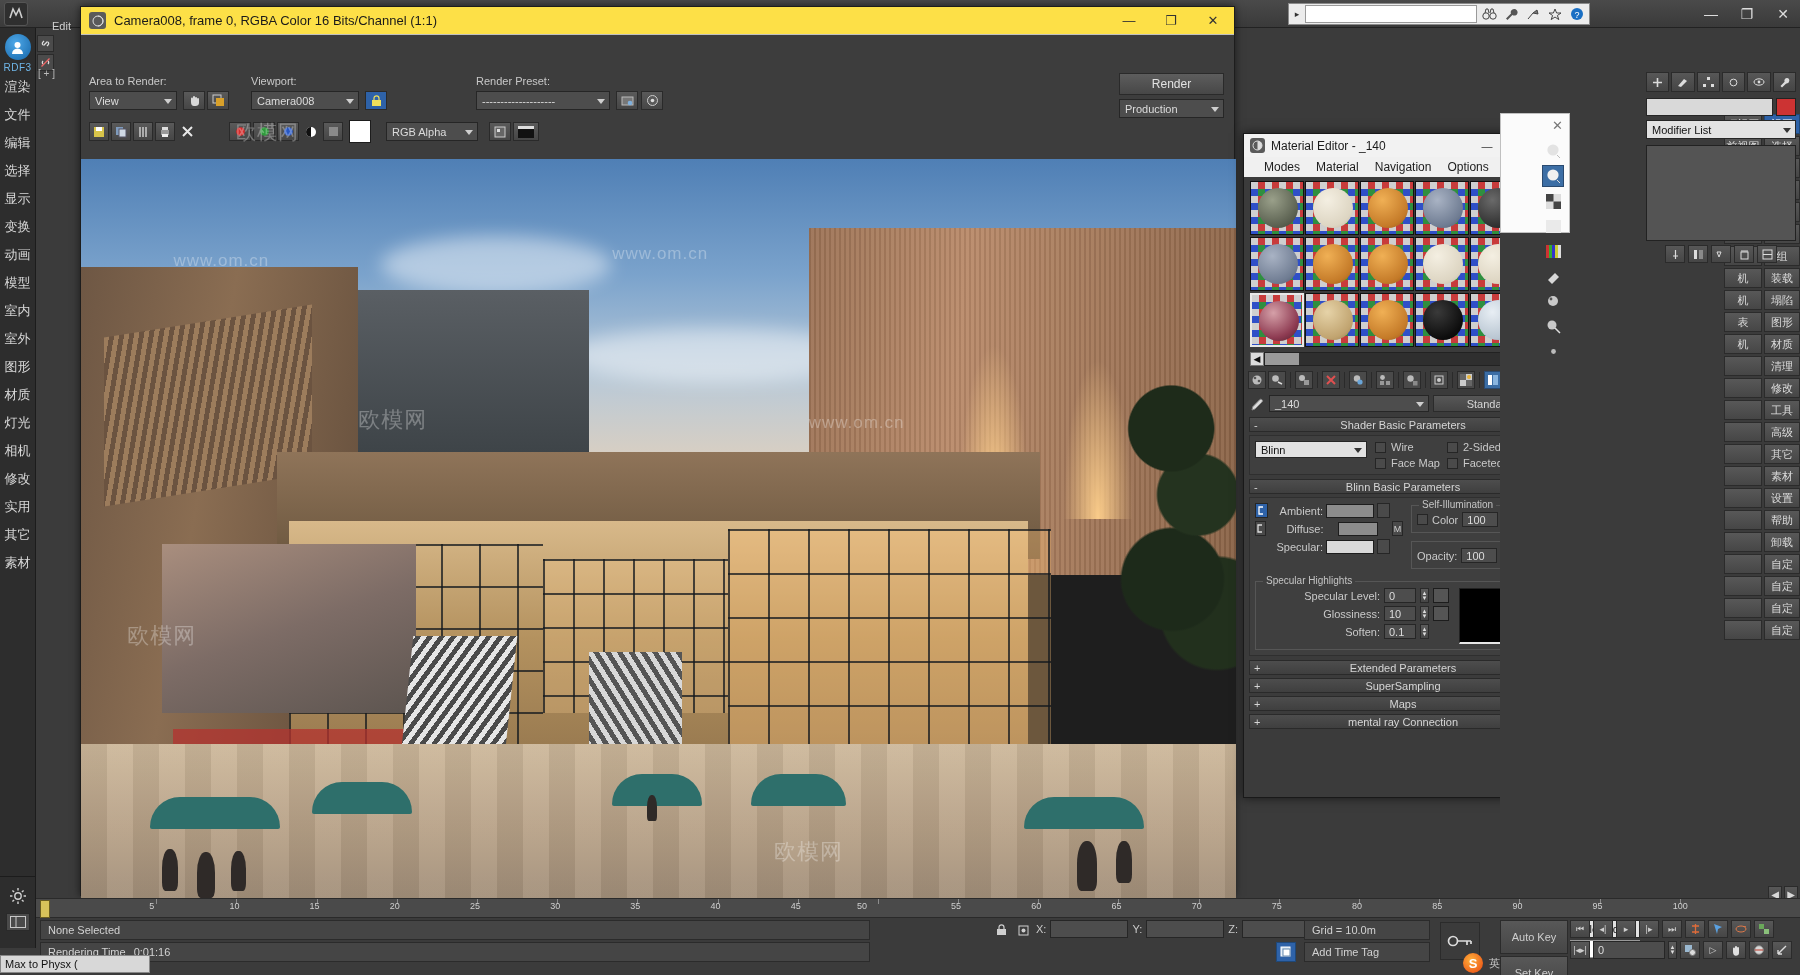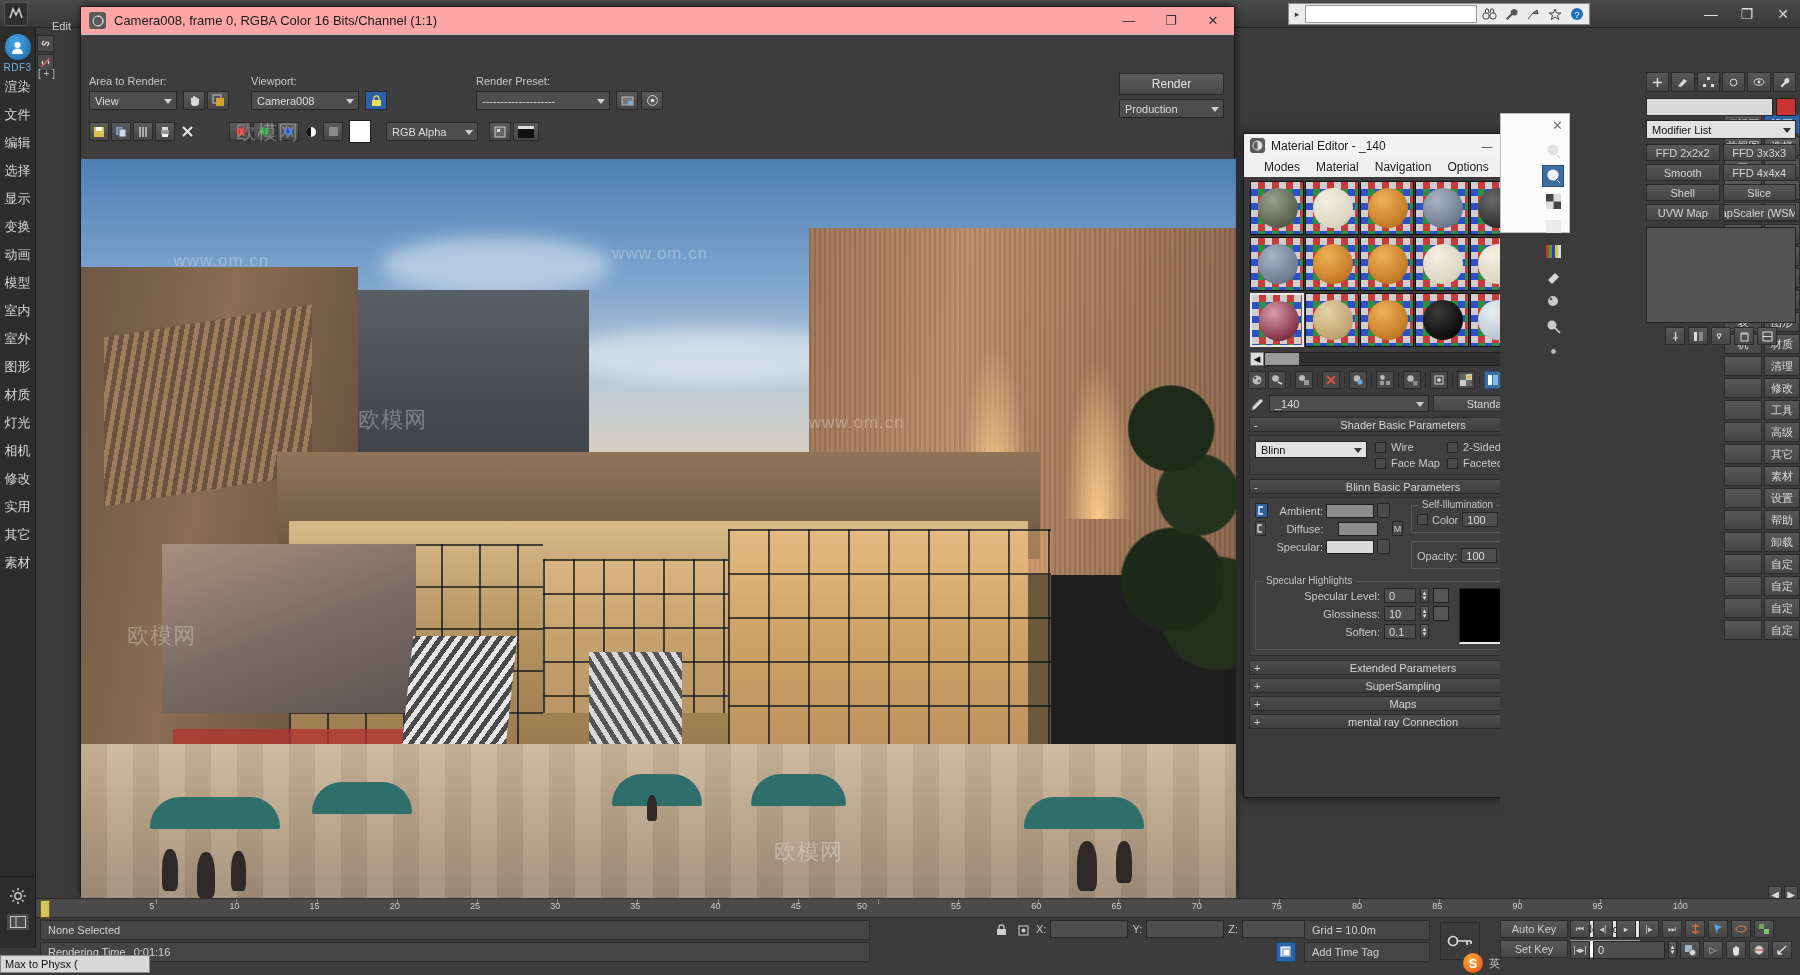--- a/index.html
+++ b/index.html
@@ -94,21 +94,21 @@
   .ltool { width: 17px; height: 17px; background: #4b4b4b; border: 1px solid #2b2b2b;
            display: inline-flex; align-items: center; justify-content: center; margin: 1px; }
   #left-plus { position: absolute; left: 38px; top: 68px; font-size: 10px; color: #bbb; }
 
   
   #rfw {
     position: absolute; left: 80px; top: 6px; width: 1155px; height: 890px;
     background: #3d3d3d; border: 1px solid #1d1d1d; box-shadow: 0 0 8px rgba(0,0,0,.6);
   }
   #rfw-title {
-    height: 28px; background: #fca5a5; color: #1a1a1a;
+    height: 28px; background: #fde047; color: #1a1a1a;
     display: flex; align-items: center; padding-left: 8px; gap: 8px;
     border-bottom: 1px solid #c0c0c0;
   }
   #rfw-title .ttxt { font-size: 13px; }
   #rfw-title .tico {
     width: 17px; height: 17px; background: #5a5a5a; border-radius: 3px;
     display: flex; align-items: center; justify-content: center;
   }
   #rfw-wctrl { margin-left: auto; display: flex; height: 28px; }
   #rfw-wctrl div { width: 42px; display: flex; align-items: center; justify-content: center;
@@ -277,21 +277,21 @@
   .tmark { position: absolute; top: 2px; font-size: 9px; color: #cfcfcf; }
   .ttick { position: absolute; top: 0; width: 1px; height: 5px; background: #8d8d8d; }
   #time-slider { position: absolute; left: 4px; top: 1px; width: 10px; height: 18px; background: #d8c35a; border:1px solid #6a5d20; }
 
   #status-area { position: absolute; left: 36px; top: 918px; width: 1764px; height: 57px; background: #3b3b3b; }
   .stat-box { position: absolute; background: #454545; border: 1px solid #2b2b2b; display: flex;
               align-items: center; padding-left: 7px; font-size: 11px; color: #d2d2d2; }
   #coord-row { position: absolute; left: 1000px; top: 2px; display: flex; align-items: center; gap: 4px; }
   .coord-f { width: 78px; height: 18px; }
   #anim-keys { position: absolute; right: 232px; top: 2px; width: 68px; }
-  .akey { height: 18px; margin-bottom: 2px; background: linear-gradient(#585858,#464646);
+  .akey { height: 34px; margin-bottom: 2px; background: linear-gradient(#585858,#464646);
           border: 1px solid #2b2b2b; display:flex;align-items:center;justify-content:center; font-size: 11px; }
   #playback { position: absolute; right: 8px; top: 2px; display: flex; flex-direction: column; gap: 3px; }
   .pb-row { display: flex; gap: 3px; align-items: center; }
   .pb { width: 20px; height: 18px; background: linear-gradient(#585858,#464646); border: 1px solid #2b2b2b;
         display:flex;align-items:center;justify-content:center; font-size: 9px; }
   #frame-fld { width: 72px; height: 18px; }
   #ime-bar { position: absolute; right: 300px; bottom: 2px; display: flex; align-items: center; gap: 6px; }
   #ime-s { width: 20px; height: 20px; border-radius: 50%;
            background: radial-gradient(circle at 40% 35%,#ffb13b,#e8430f); display:flex;
            align-items:center;justify-content:center;color:#fff;font-weight:bold;font-size:13px; }
@@ -1108,30 +1108,20 @@
           </svg>
         </div>
     </div>
 
     <div id="cmd-body">
       <div id="obj-name">
         <div class="field light" style="flex:1;height:18px;"></div>
         <div id="obj-color"></div>
       </div>
       <div class="combo light" id="mod-list">Modifier List</div>
-      <div id="mod-btns">
-          <div class="btn">FFD 2x2x2</div>
-          <div class="btn">FFD 3x3x3</div>
-          <div class="btn">Smooth</div>
-          <div class="btn">FFD 4x4x4</div>
-          <div class="btn">Shell</div>
-          <div class="btn">Slice</div>
-          <div class="btn">UVW Map</div>
-          <div class="btn">apScaler (WSM</div>
-        </div>
       <div id="stack-box"></div>
       <div id="stack-tools">
         <div class="stk">
           <svg width="11" height="11" viewBox="0 0 11 11">
               <path d="M5.5 1 v6 M3 7 h5 M5.5 7 v3" stroke="#dcdcdc" stroke-width="1.2" fill="none"></path>
             </svg>
           </div>
         <div class="stk">
           <svg width="11" height="11" viewBox="0 0 11 11">
               <rect x="1" y="1" width="3" height="9" fill="#dcdcdc"></rect>

